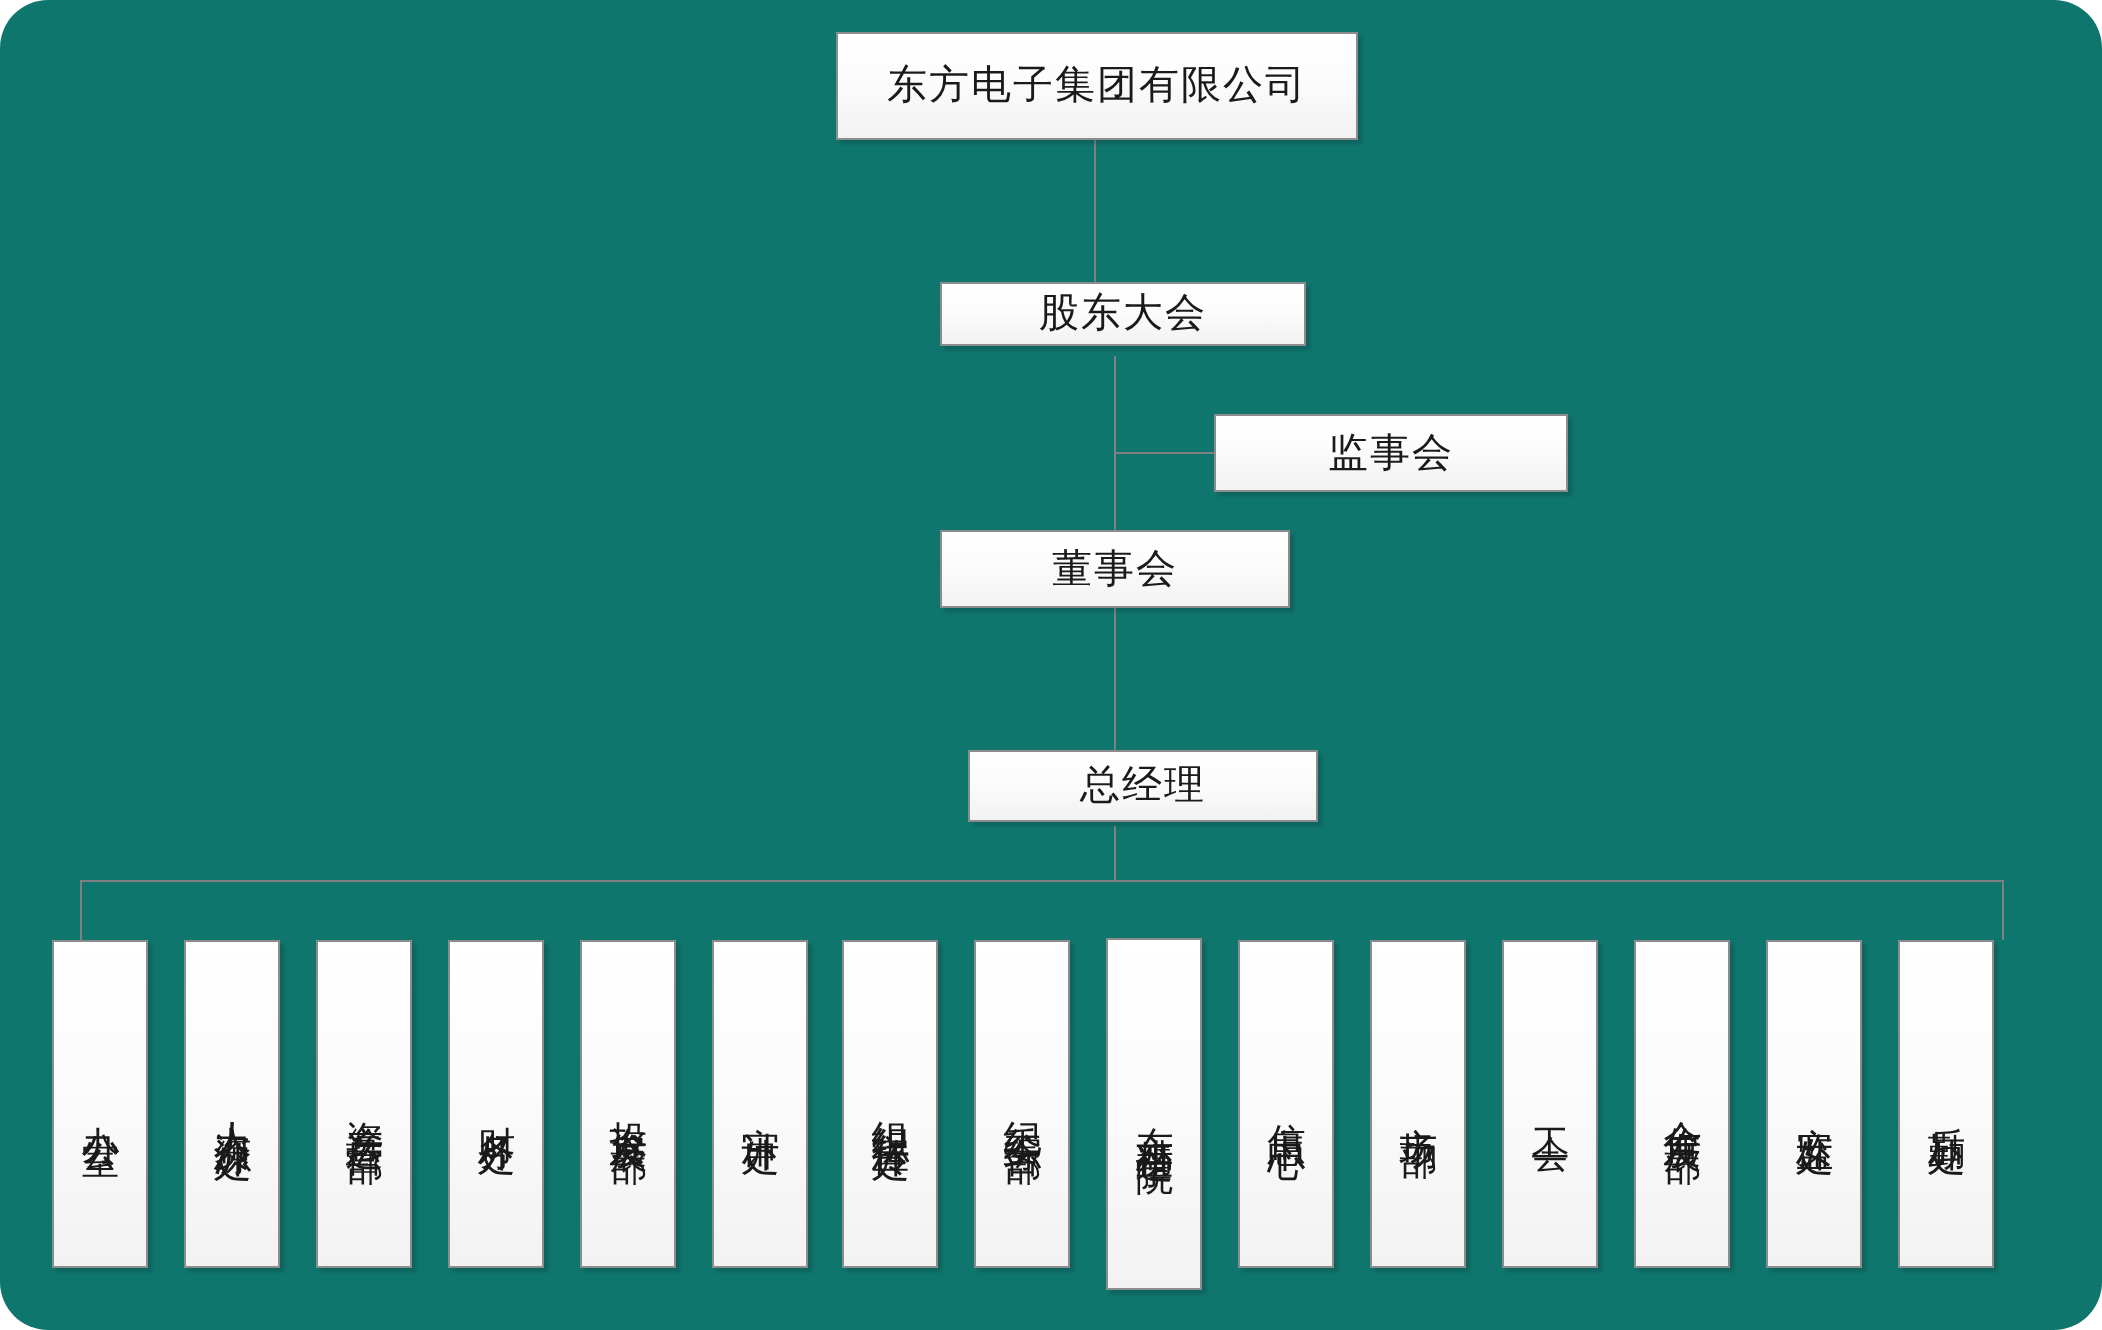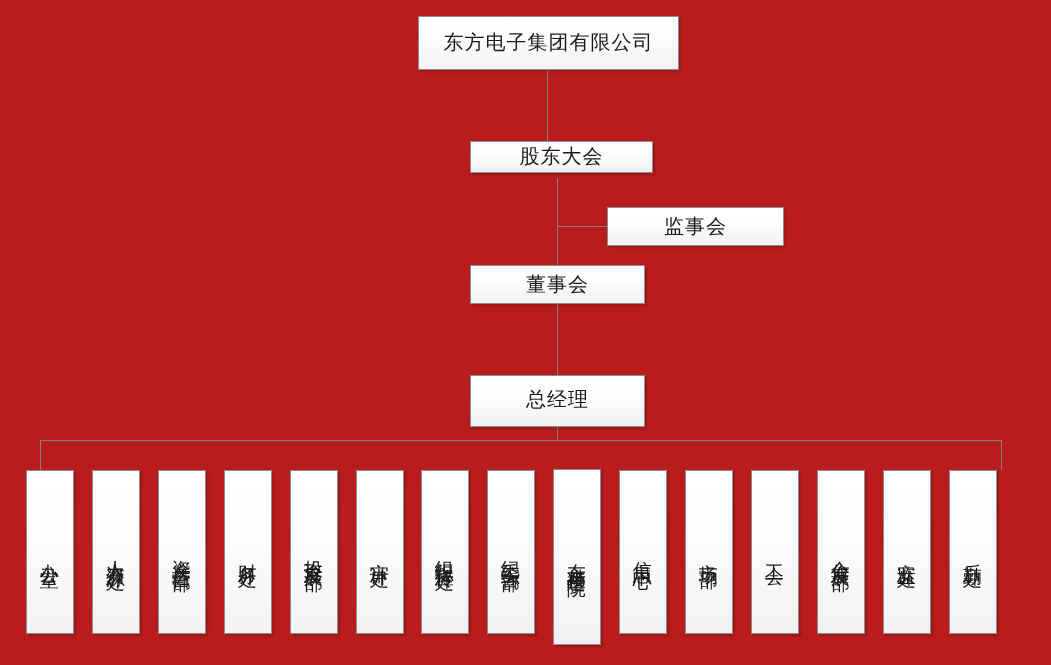--- a/index.html
+++ b/index.html
@@ -8,22 +8,23 @@
     padding: 0;
     background: #ffffff;
   }
   body {
     font-family: "DejaVu Sans", "Liberation Sans", sans-serif;
   }
   #chart-canvas {
     position: relative;
     width: 1051px;
     height: 665px;
-    background: #b91c1c;
+    background: #0f766e;
     overflow: hidden;
+    border-radius: 24px;
   }
 
   
   .node {
     position: absolute;
     box-sizing: border-box;
     border: 1px solid #8c8c8c;
     background: linear-gradient(180deg, #ffffff 0%, #fcfcfc 42%, #f2f2f2 100%);
     box-shadow: 2px 2px 2px rgba(0,0,0,0.16);
     display: flex;
@@ -92,21 +93,21 @@
   </div>
 
   <div class="node horiz" style="left:607px; top:207px; width:177px; height:39px;">
     <span class="label">监事会</span>
   </div>
 
   <div class="node horiz" style="left:470px; top:265px; width:175px; height:39px;">
     <span class="label">董事会</span>
   </div>
 
-  <div class="node horiz" style="left:470px; top:375px; width:175px; height:52px;font-family:Liberation Mono, monospace;">
+  <div class="node horiz" style="left:484px; top:375px; width:175px; height:36px;">
     <span class="label">总经理</span>
   </div>
 
   <div id="department-row">
       <div class="node vert" style="left: 26px; top: 470px; width: 48px; height: 164px;">
         <span class="label">办公室</span>
       </div>
       <div class="node vert" style="left: 92px; top: 470px; width: 48px; height: 164px;">
         <span class="label">人力资源处</span>
       </div>

